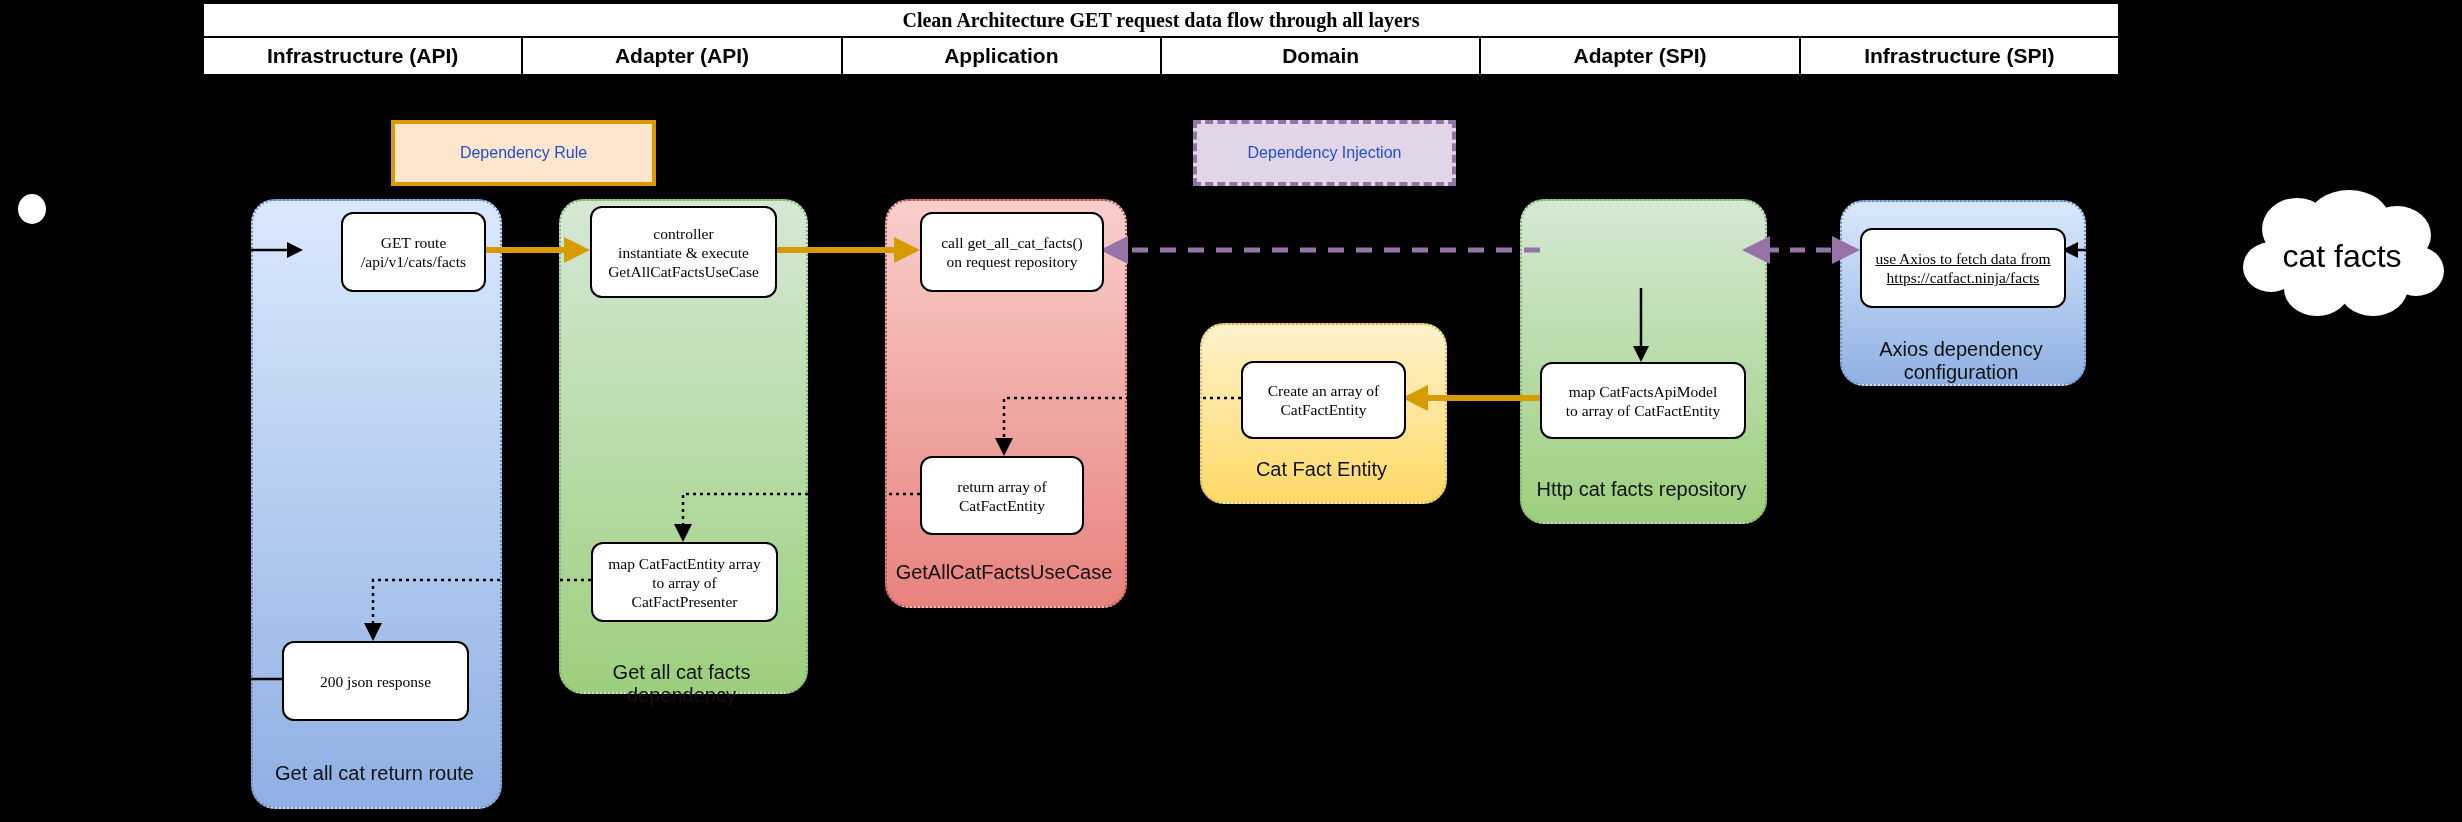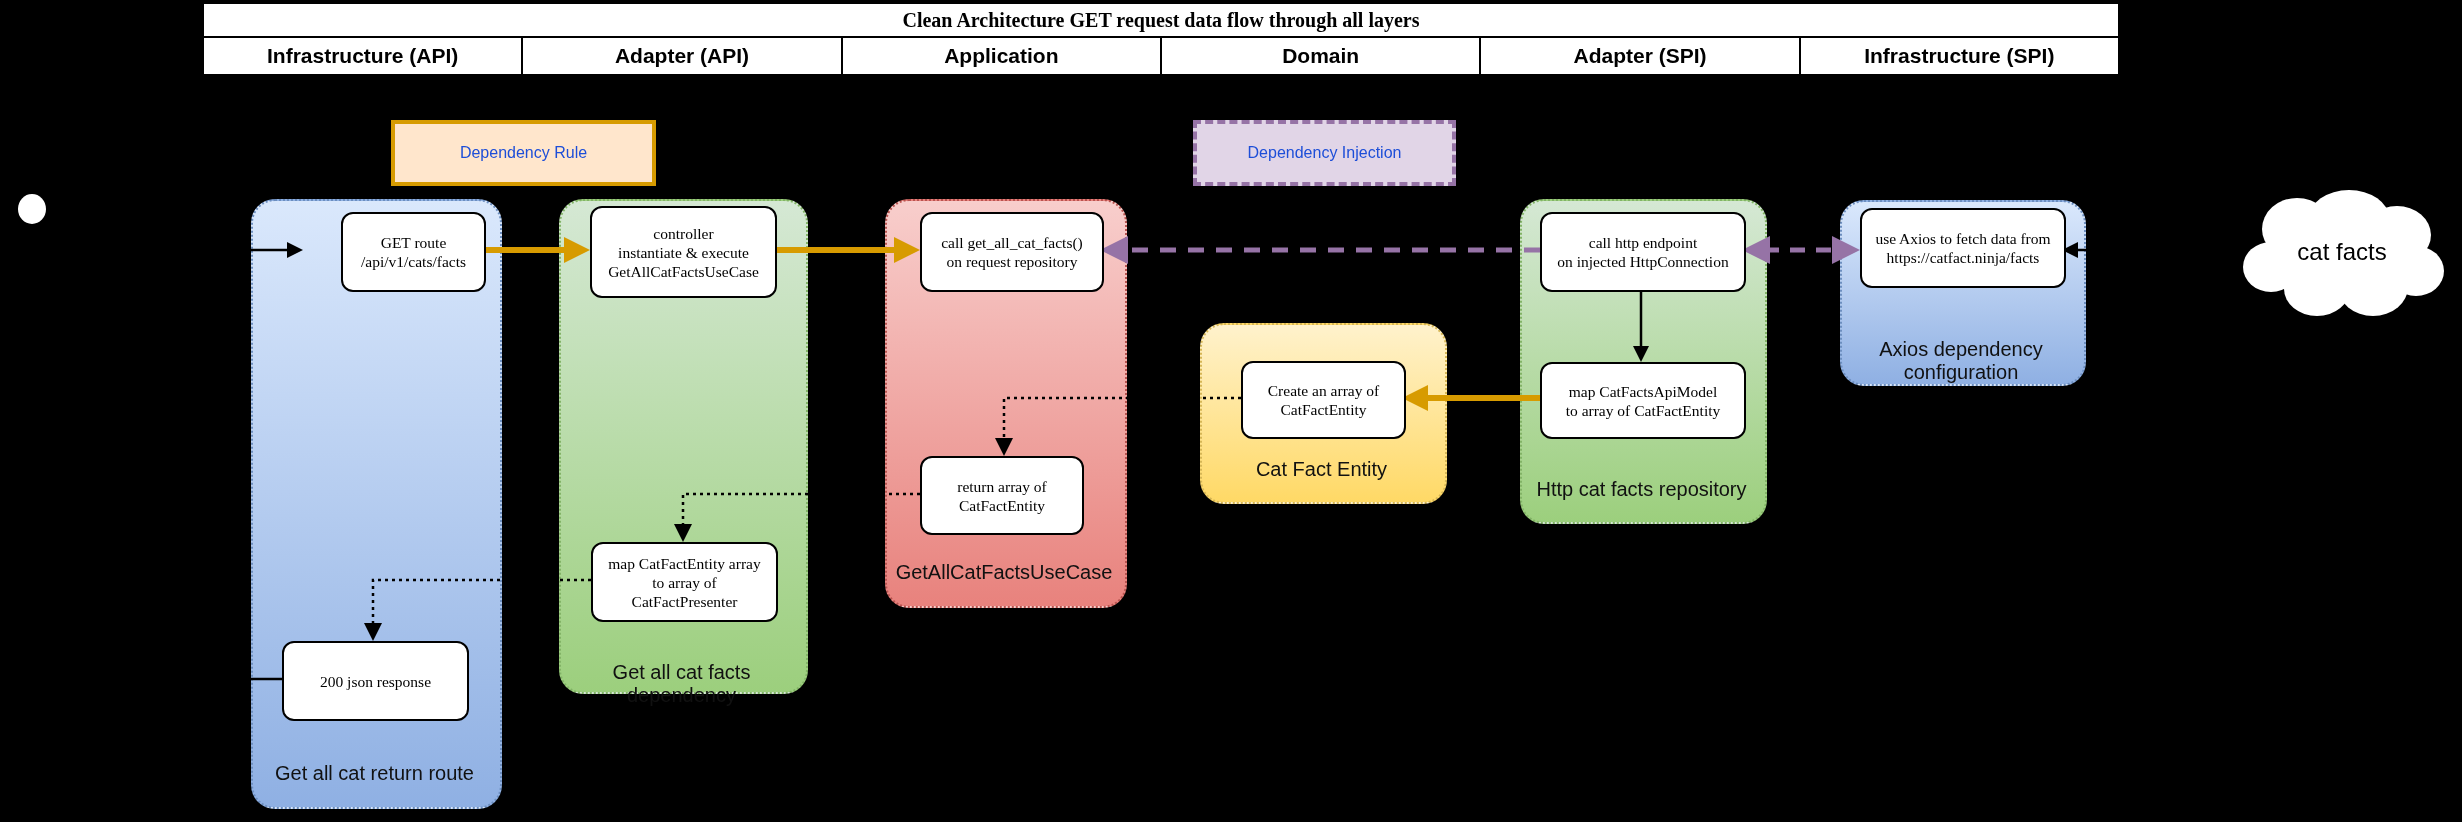--- a/index.html
+++ b/index.html
@@ -28,21 +28,21 @@
   .lane-label{position:absolute;z-index:4;text-align:center;font-size:20px;color:#111;}
   
   .node{position:absolute;z-index:3;background:#fff;border:2px solid #000;border-radius:12px;
         display:flex;flex-direction:column;align-items:center;justify-content:center;
         font-family:"Liberation Serif","DejaVu Serif",serif;font-size:15.5px;line-height:19px;color:#000;text-align:center;}
   
   #wires{position:absolute;left:0;top:0;z-index:2;}
   
   #cloud{position:absolute;left:2237px;top:187px;z-index:1;}
   #cloudLabel{position:absolute;left:2237px;top:238px;width:210px;z-index:3;
-              text-align:center;font-size:24px;color:#000;}
+              text-align:center;font-size:32px;color:#000;}
 </style>
 </head>
 <body>
 
 <div id="stage">
 
   <div id="poolHeader">
     <div id="poolTitle">Clean Architecture GET request data flow through all layers</div>
     <div id="poolCols">
       <div class="pool-col">Infrastructure (API)</div>
@@ -158,29 +158,25 @@
     <div>to array of</div>
     <div>CatFactPresenter</div>
   </div>
   <div class="node" style="left:282px;top:641px;width:183px;height:76px;">
     <div>200 json response</div>
   </div>
   <div class="node" style="left:1241px;top:361px;width:161px;height:74px;">
     <div>Create an array of</div>
     <div>CatFactEntity</div>
   </div>
-  <div class="node" style="left:1540px;top:212px;width:202px;height:76px;">
-    <div>call http endpoint</div>
-    <div>on injected HttpConnection</div>
-  </div>
   <div class="node" style="left:1540px;top:362px;width:202px;height:73px;">
     <div>map CatFactsApiModel</div>
     <div>to array of CatFactEntity</div>
   </div>
-  <div class="node" style="left:1860px;top:208px;width:202px;height:76px;">
+  <div class="node" style="left:1860px;top:228px;width:202px;height:76px;text-decoration:underline;">
     <div>use Axios to fetch data from</div>
     <div>https://catfact.ninja/facts</div>
   </div>
 
   <svg id="cloud" width="210" height="135" viewBox="0 0 210 135">
     <g fill="#ffffff">
       <ellipse cx="60" cy="42" rx="35" ry="31"></ellipse>
       <ellipse cx="112" cy="31" rx="40" ry="28"></ellipse>
       <ellipse cx="160" cy="48" rx="34" ry="29"></ellipse>
       <ellipse cx="179" cy="84" rx="28" ry="25"></ellipse>

